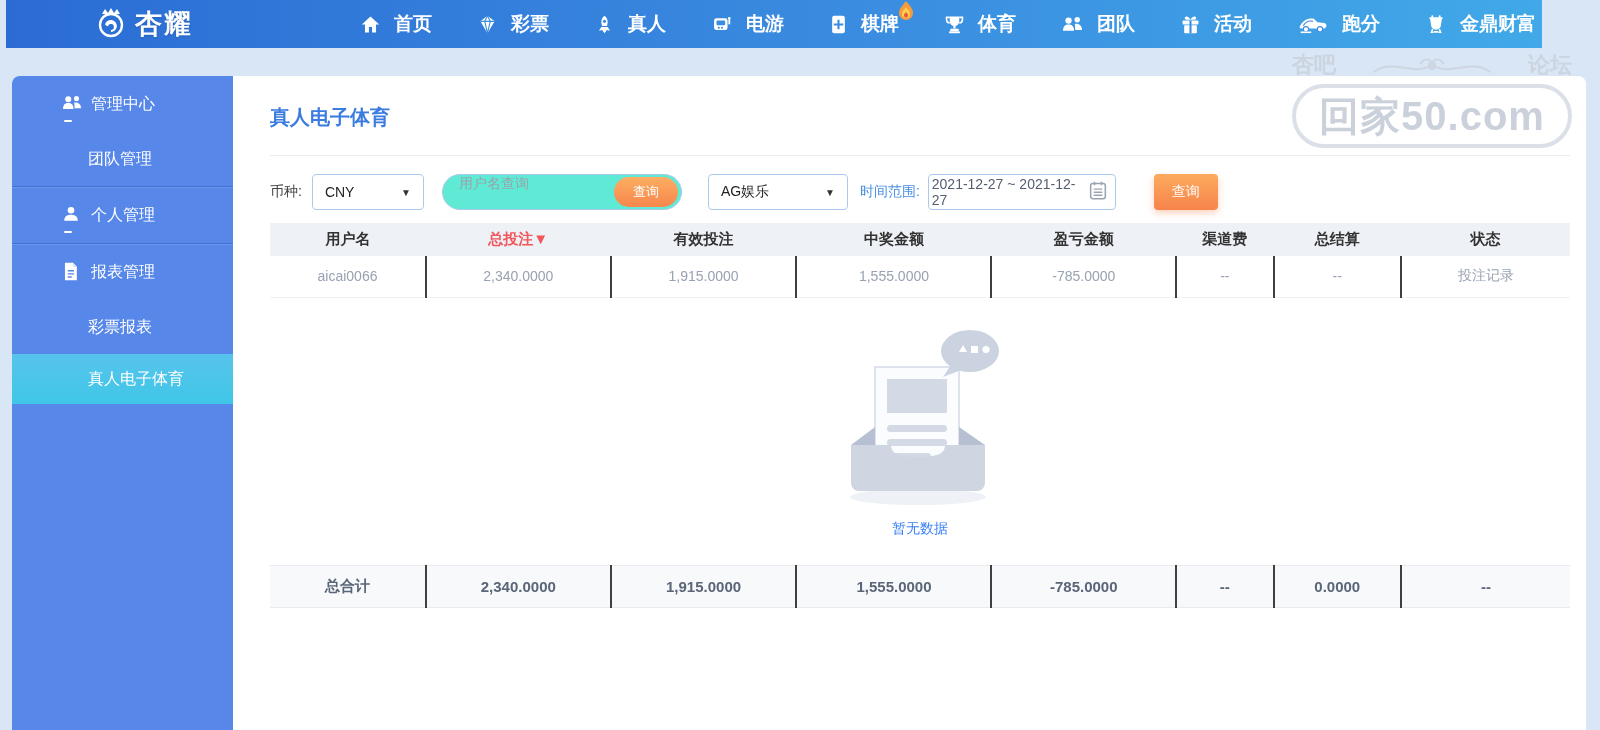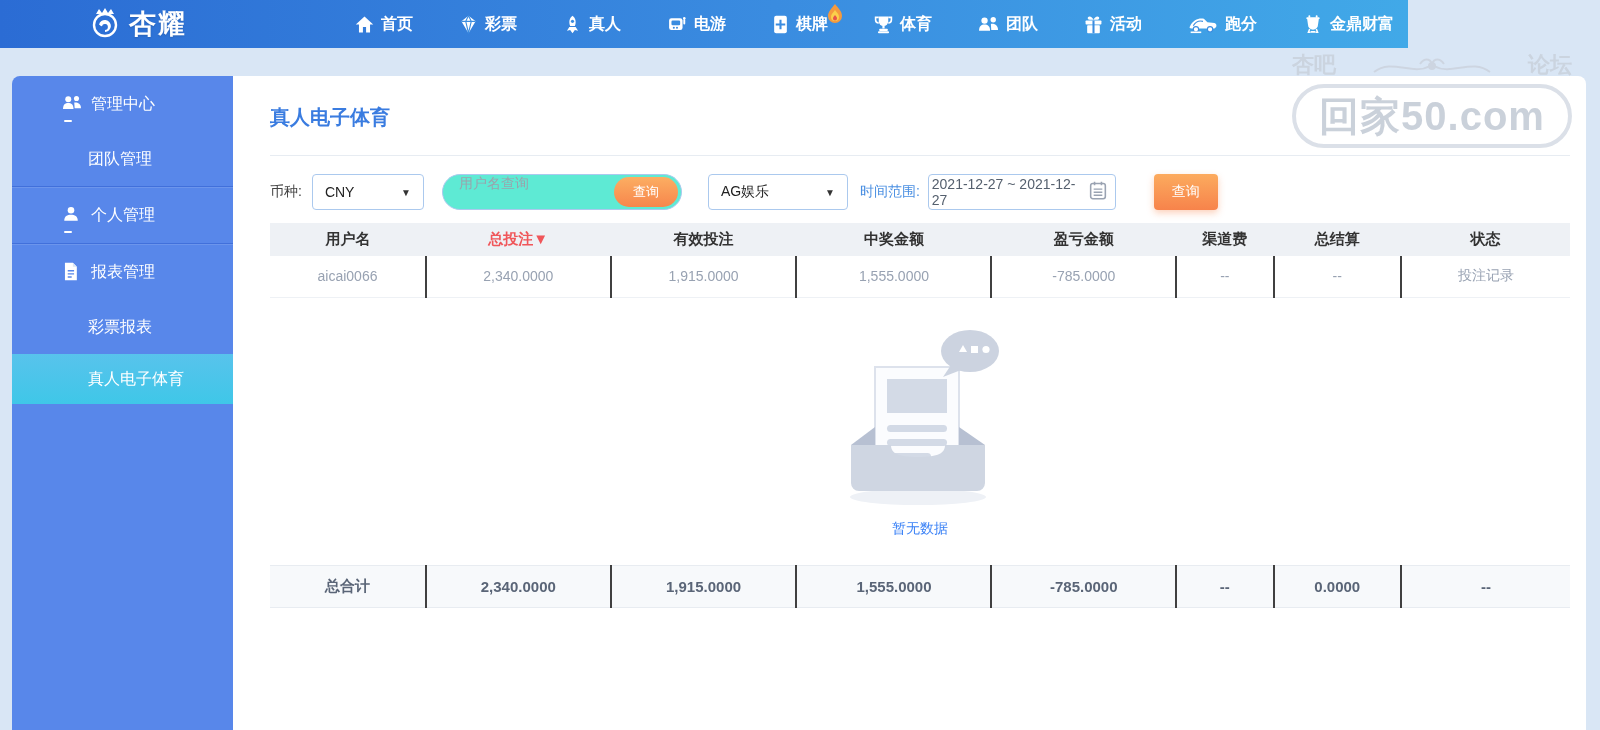--- a/index.html
+++ b/index.html
@@ -1,26 +1,26 @@
 <!DOCTYPE html>
 <html><head>
 <meta charset="utf-8">
 <style>
   * { margin:0; padding:0; box-sizing:border-box; }
   html,body { width:1600px; height:730px; overflow:hidden; }
   body { font-family:"Liberation Sans","DejaVu Sans",sans-serif; background:#d9e6f5; position:relative; }
 
   
-  .topnav { position:absolute; left:0; top:0; width:1408px; height:48px;
+  .topnav { position:absolute; left:6px; top:0; width:1536px; height:48px;
     background:linear-gradient(90deg,#2b6cd4 0%,#3a8ce0 55%,#41a9e8 100%);
     display:flex; align-items:center; z-index:5; }
   .logo { display:flex; align-items:center; gap:7px; margin-left:88px; color:#fff; }
   .logo-text { font-size:27px; font-weight:bold; letter-spacing:2px; text-shadow:0 1px 2px rgba(0,0,0,.15); }
   .navmenu { display:flex; align-items:center; gap:46px; margin-left:168px; }
-  .navitem { display:flex; align-items:center; gap:7px; color:#fff; font-size:16px; font-weight:bold; cursor:pointer; position:relative; white-space:nowrap; }
+  .navitem { display:flex; align-items:center; gap:14px; color:#fff; font-size:19px; font-weight:bold; cursor:pointer; position:relative; white-space:nowrap; }
   .navitem svg { display:block; }
   .flame-badge { position:absolute; top:-10px; right:-16px; }
 
   
   .sidebar { position:absolute; left:12px; top:76px; width:221px; height:654px;
     background:#5887ea; border-radius:8px 0 0 0; z-index:3; }
   .side-item { display:flex; align-items:center; color:#fff; cursor:pointer; position:relative; }
   .side-group { height:56px; padding-left:50px; font-size:16px; gap:9px; }
   .side-sub { height:54px; padding-left:76px; font-size:16px; }
   .side-divider { border-top:1px solid rgba(47,92,205,.55); box-shadow:0 1px 0 rgba(255,255,255,.12); }

